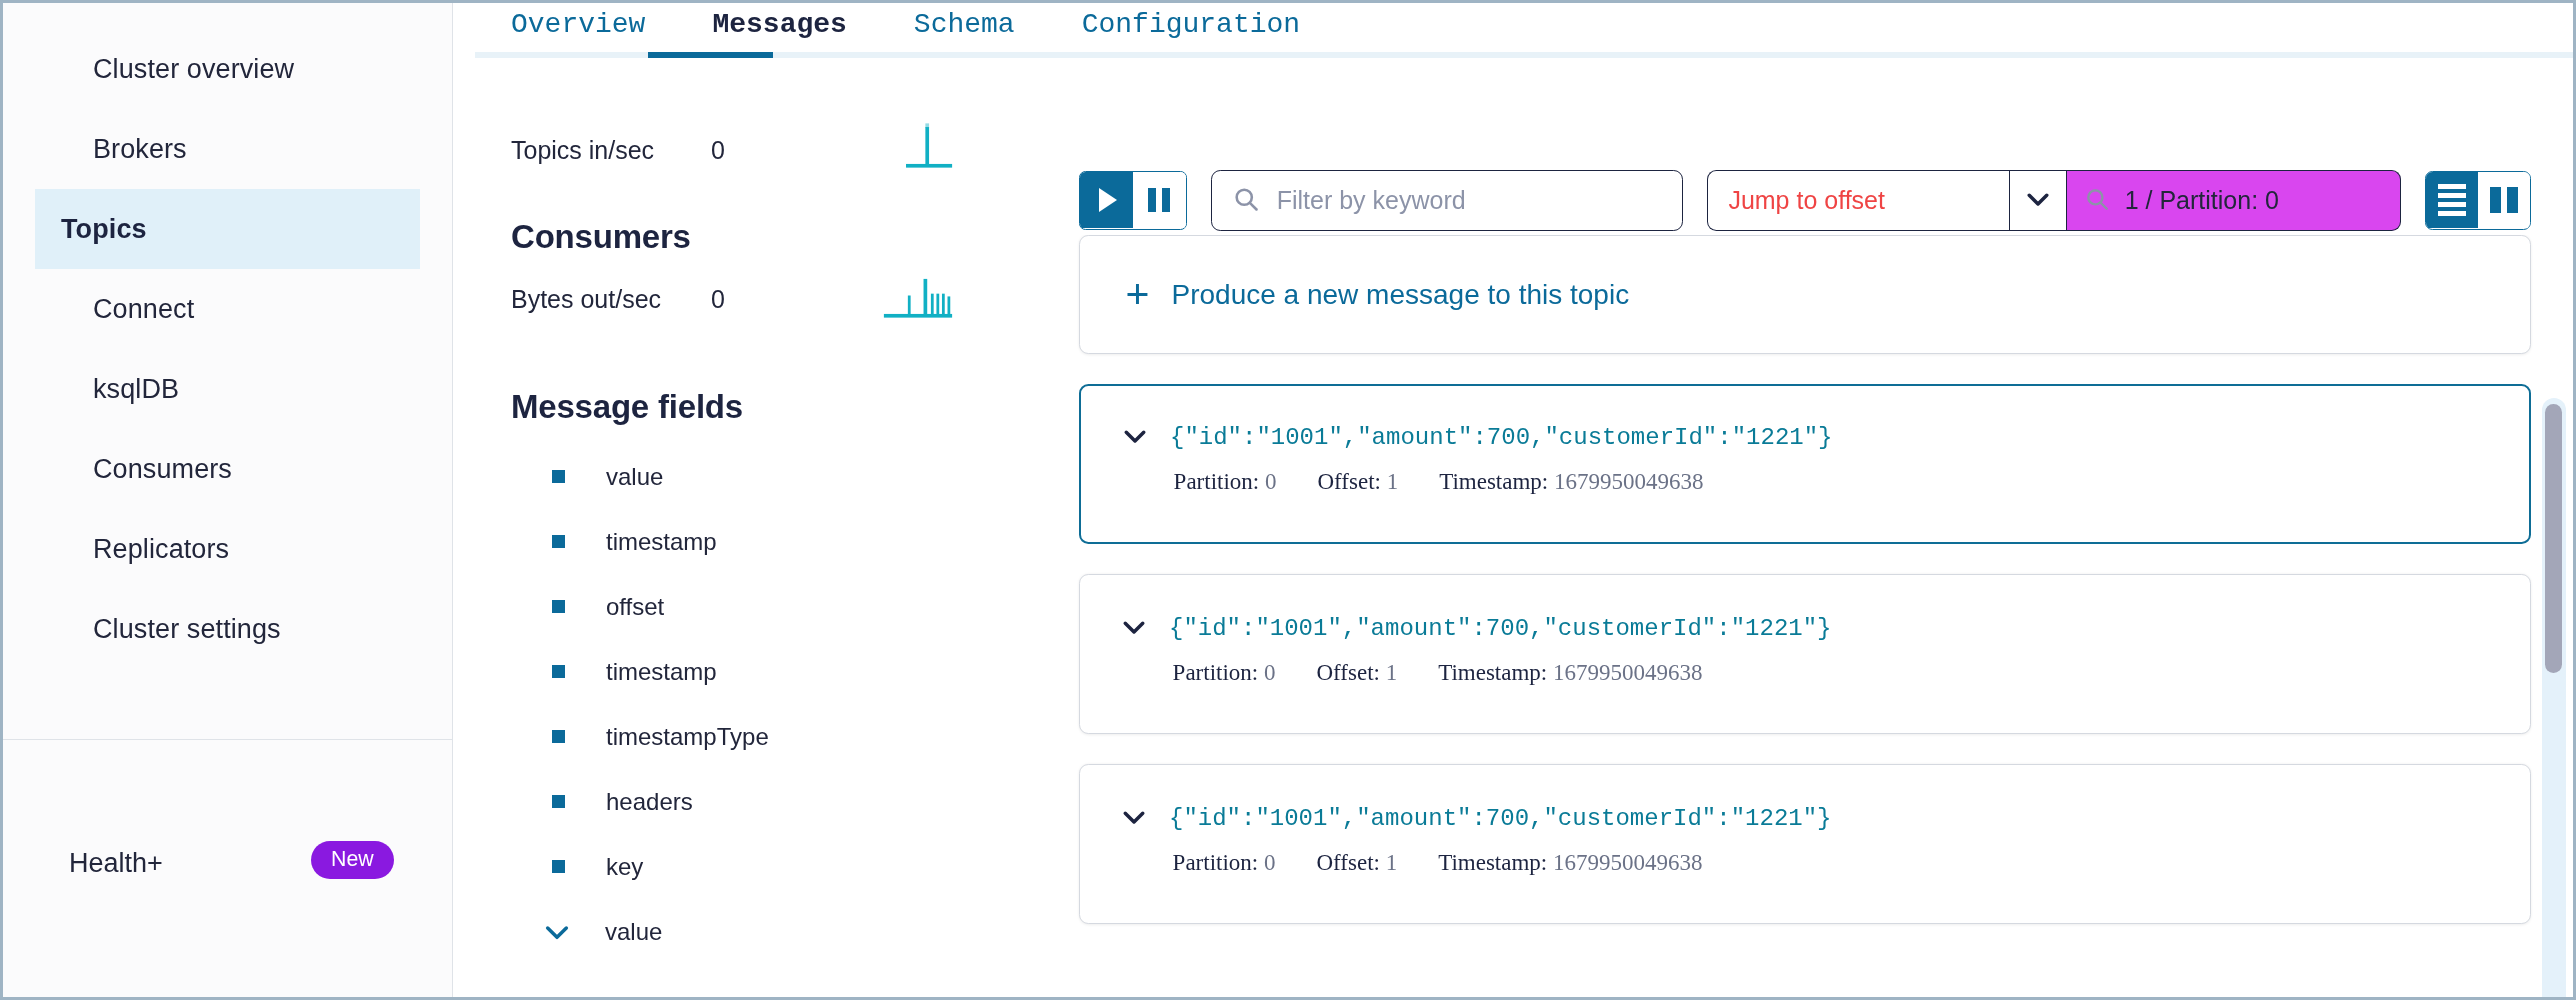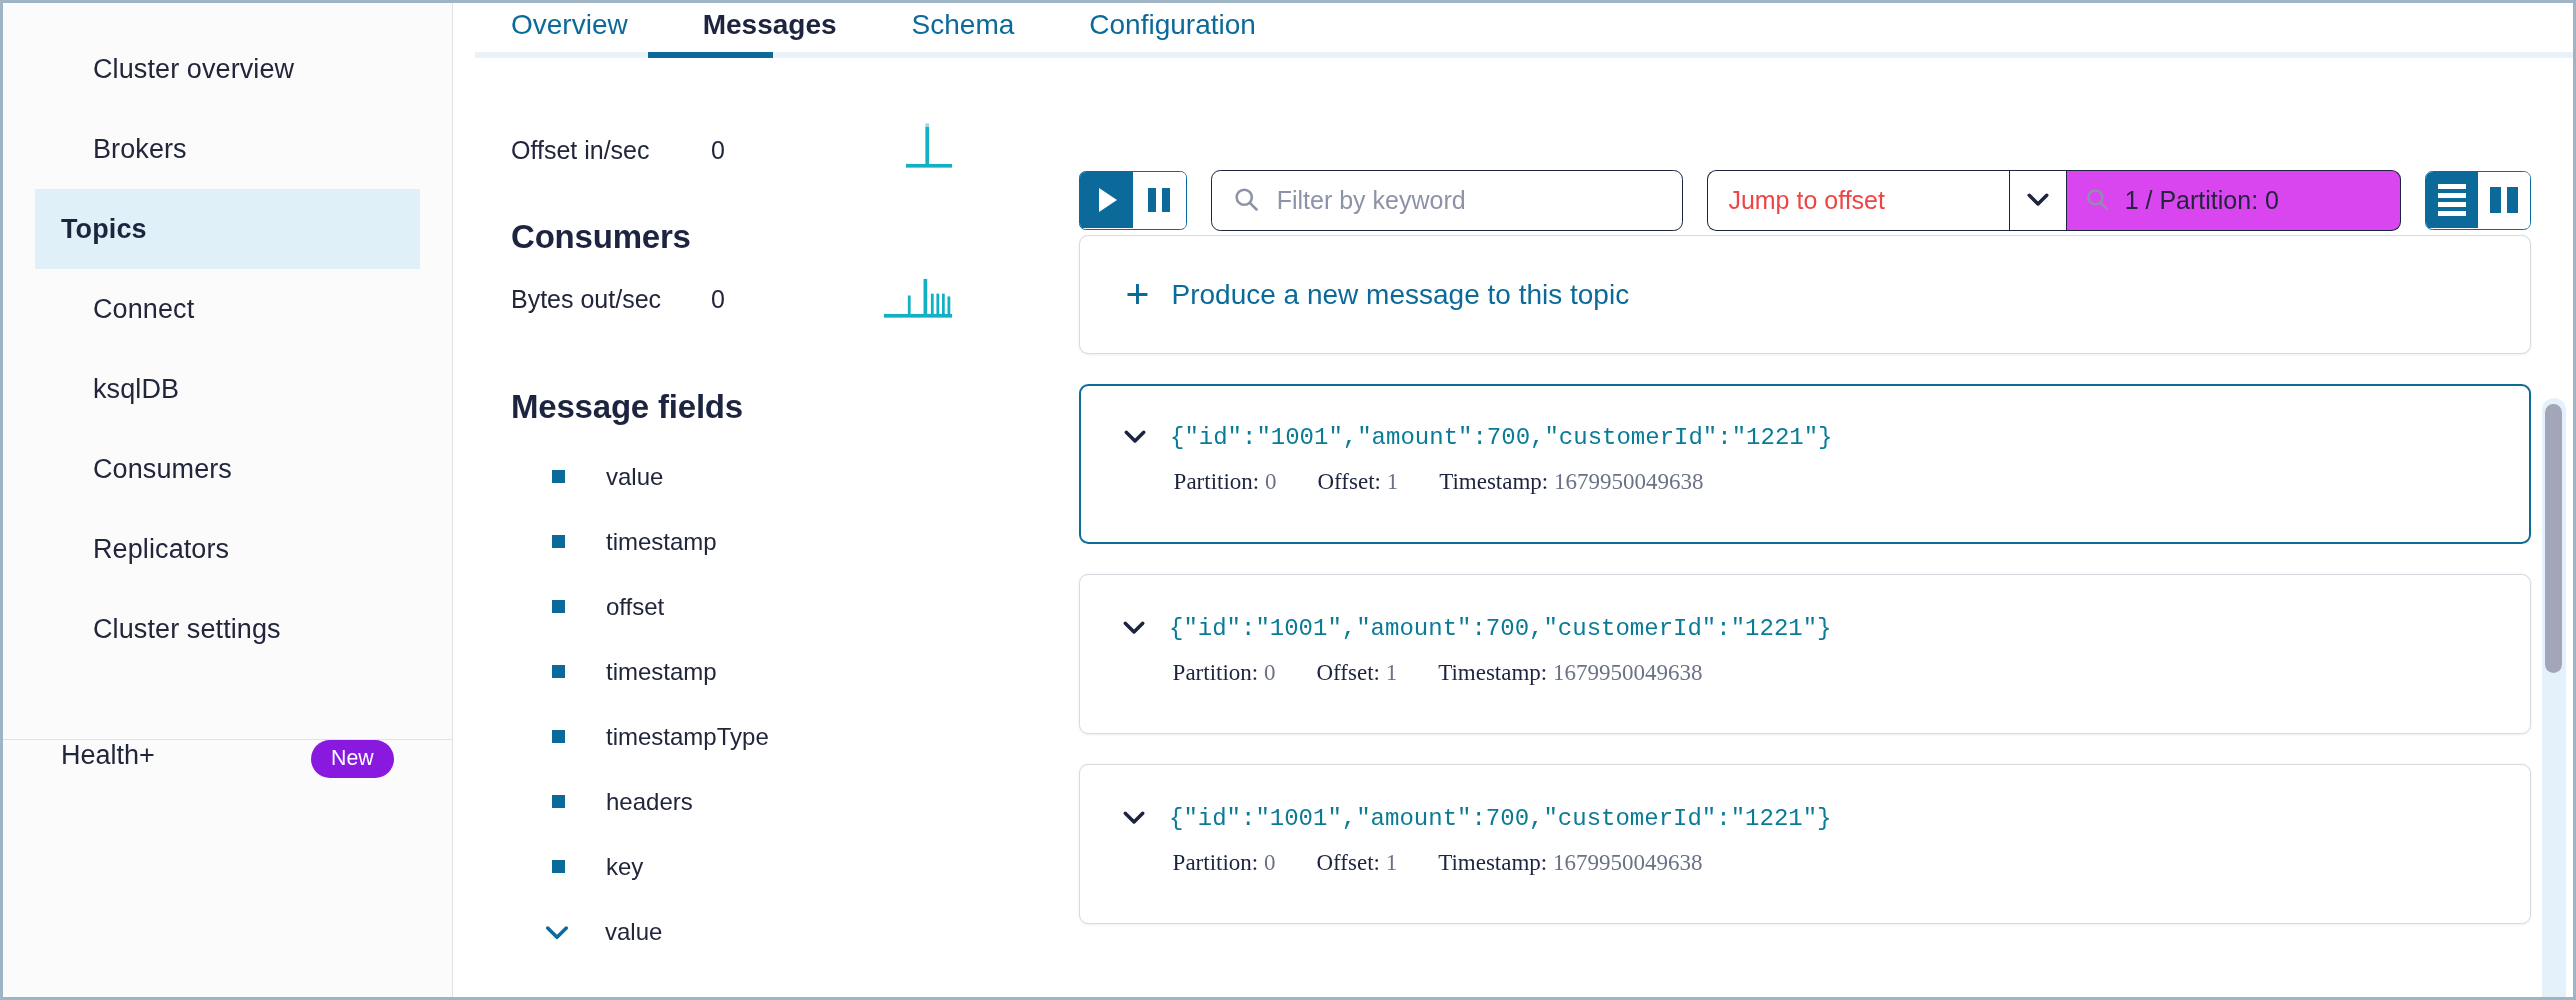--- a/index.html
+++ b/index.html
@@ -48,23 +48,24 @@
     color: #1d2440;
     padding-left: 26px;
   }
   .nav-divider {
     border-top: 1.9px solid #dfe3e8;
     margin-top: 70px;
   }
   .health-row {
     height: 139px;
     display: flex;
-    align-items: flex-start;
+    align-items: flex-end;
     padding: 0 58px;
     justify-content: space-between;
+    margin-left: 8px;
   }
   .health-label { font-size: 27px; color: #22263b; }
   .badge-new {
     background: #8a19e0;
     color: #fff;
     border-radius: 28px;
     font-size: 21.3px;
     padding: 8.4px 20.4px;
     line-height: 1;
     font-weight: 400;
@@ -80,21 +81,21 @@
     background: #fff;
   }
 
   
   .tabs-wrap {
     position: relative;
     height: 59px;
     flex: 0 0 59px;
     padding-left: 58px;
   }
-  .tabs { display: flex; align-items: flex-start; gap: 8px; height: 50px; }
+  .tabs { display: flex; align-items: flex-start; gap: 0; height: 50px; font-family: Liberation Mono, monospace; }
   .tab {
     font-size: 28px;
     color: #0b6a9a;
     padding: 0 0 0 0;
     margin-right: 67px;
     cursor: pointer;
     line-height: 43px;
     white-space: nowrap;
   }
   .tab.active { color: #1d2440; font-weight: 700; }
@@ -416,21 +417,21 @@
         <div class="tab"><span>Configuration</span></div>
       </div>
       <div class="tab-underline-track"></div>
       <div class="tab-underline-active"></div>
     </div>
 
     <div class="content">
 
       <div class="metrics">
         <div class="metric-row">
-          <span class="metric-label">Offset in/sec</span>
+          <span class="metric-label">Topics in/sec</span>
           <span class="metric-value">0</span>
           <svg class="spark" viewBox="0 0 78 64">
             <rect x="26" y="52" width="50" height="4" fill="#11b0c4"></rect>
             <rect x="47" y="12" width="4" height="42" fill="#11b0c4"></rect>
             <rect x="47" y="8" width="4" height="5" fill="#11b0c4" opacity="0.45"></rect>
           </svg>
         </div>
 
         <div class="sec-title" style="margin-top:45px;">Consumers</div>
         <div class="metric-row">

